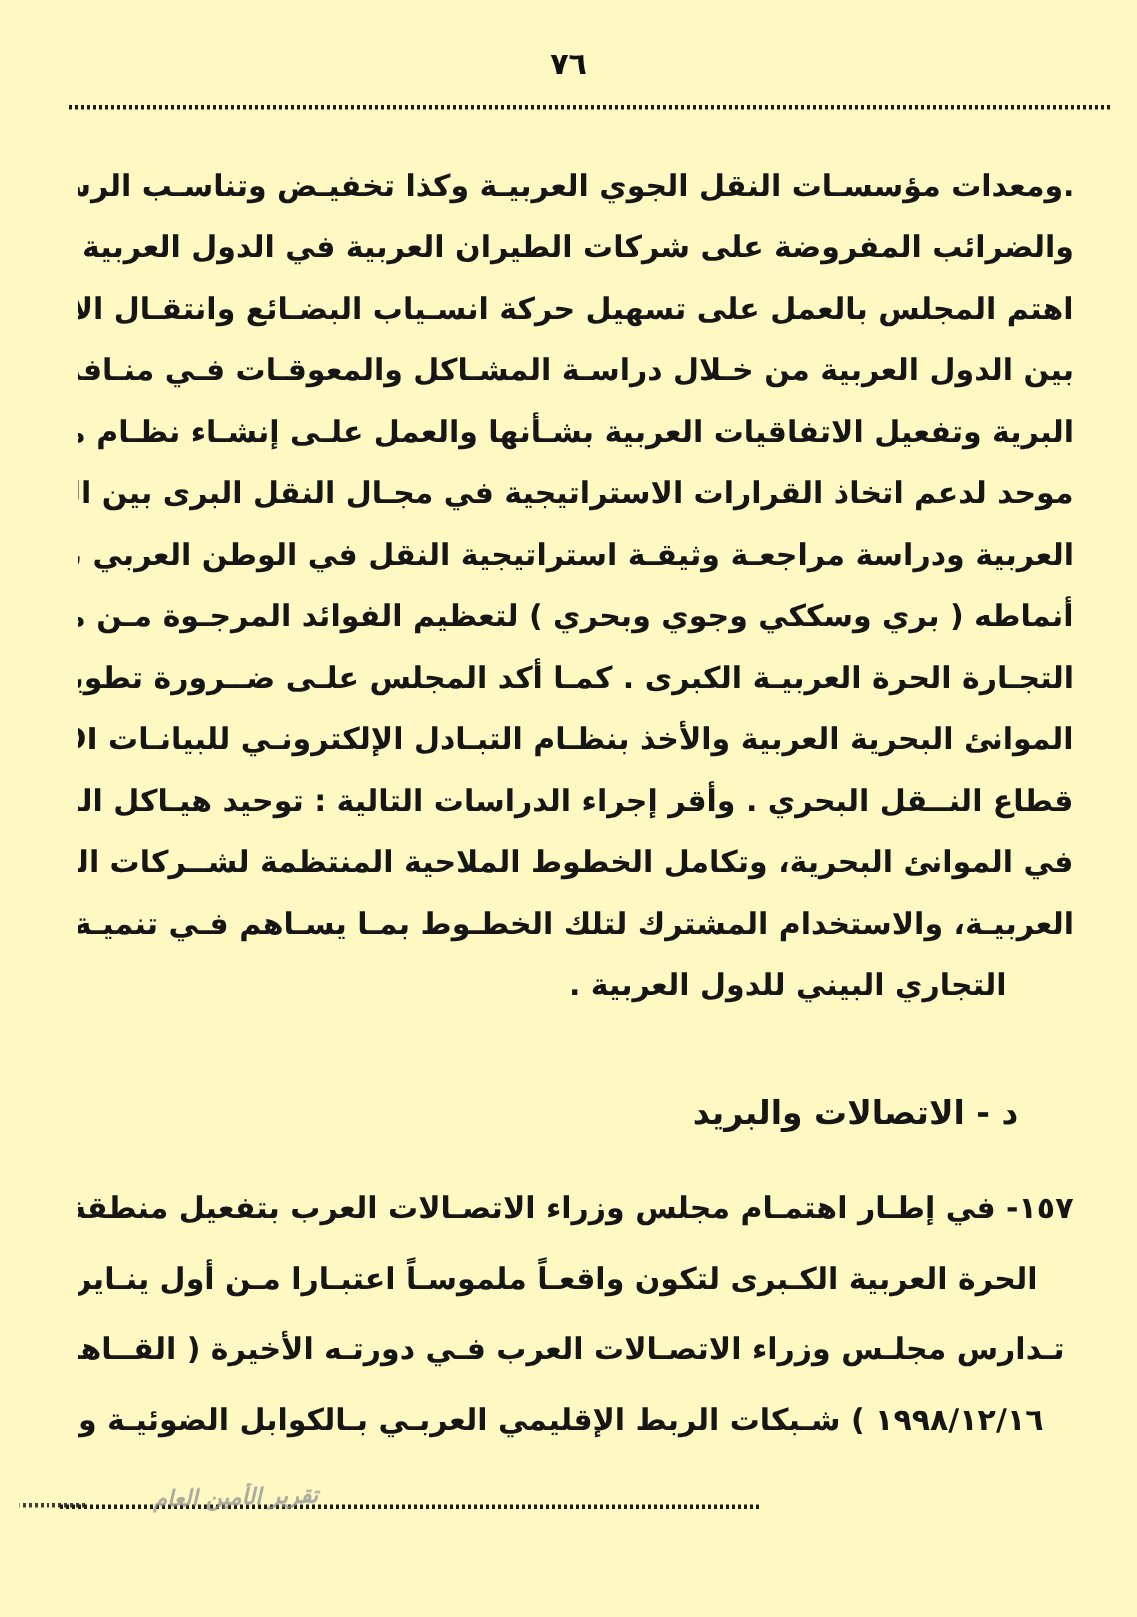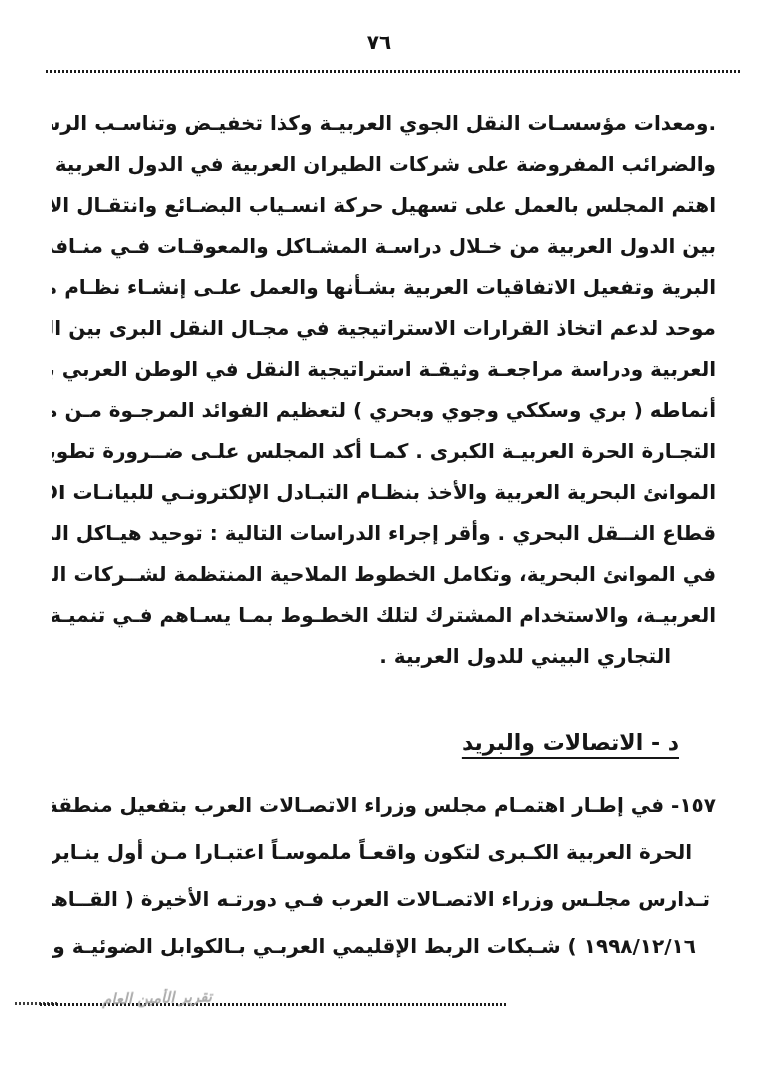--- a/index.html
+++ b/index.html
@@ -2,21 +2,21 @@
 <html lang="ar" dir="rtl"><head>
 <meta charset="utf-8">
 <style>
   * { margin: 0; padding: 0; box-sizing: border-box; }
   html, body { background: #e8e8e8; }
   .page {
     position: relative;
     width: 758px;
     height: 1078px;
     margin: 0 auto;
-    background: #ffffff;
+    background: #fef9c3;
     font-family: "DejaVu Sans", sans-serif;
     color: #161616;
     direction: rtl;
     overflow: hidden;
   }
   .page-number {
     position: absolute;
     top: 30px;
     left: 0;
     width: 100%;
@@ -55,21 +55,20 @@
     text-align: left;
     text-align-last: right;
     padding-right: 45px;
   }
   .section-heading {
     position: absolute;
     top: 730px;
     right: 79px;
     font-size: 22px;
     font-weight: bold;
-    text-decoration: underline;
     text-underline-offset: 7px;
     text-decoration-thickness: 2px;
   }
   .para-157 {
     position: absolute;
     top: 782px;
     right: 42px;
     left: 52px;
   }
   .para-157 .line { height: 47px; line-height: 47px; }

